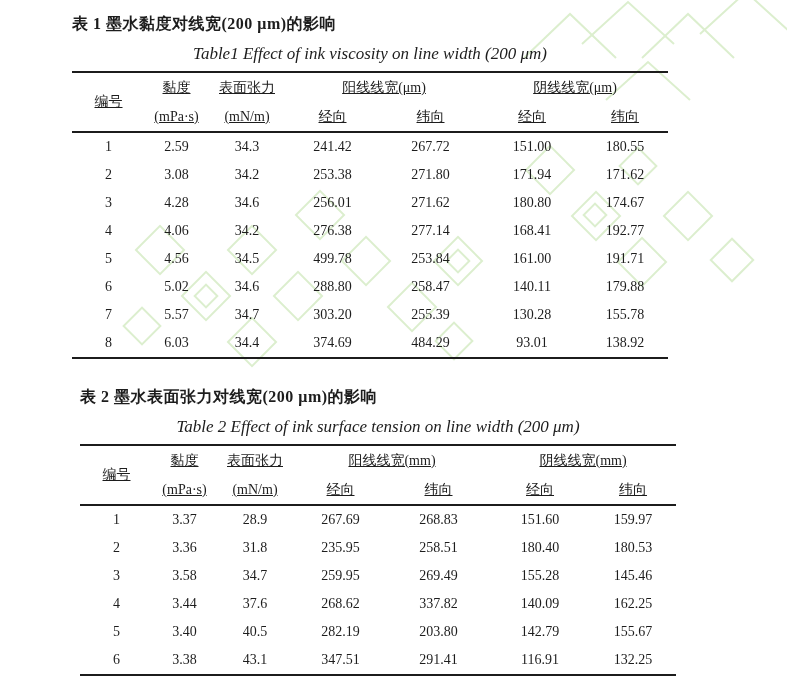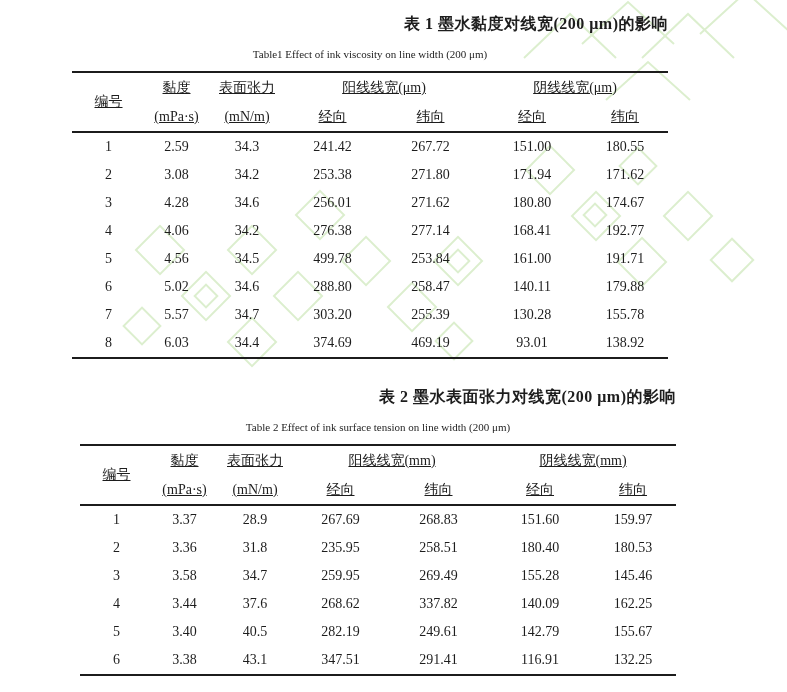--- a/index.html
+++ b/index.html
@@ -24,32 +24,33 @@
     z-index: 0;
   }
   .content {
     position: relative;
     z-index: 1;
     padding-top: 12px;
   }
   .title-zh {
     width: 596px;
     margin: 0 0 0 72px;
-    text-align: right;
+    text-align: left;
     font-weight: bold;
     font-size: 16px;
     line-height: 24px;
     letter-spacing: 0.5px;
   }
   .title-en {
     width: 596px;
     margin: 8px 0 0 72px;
     text-align: center;
-    font-size: 11px;
+    font-size: 17px;
     line-height: 20px;
+    font-style: italic;
   }
   .tablewrap {
     margin: 7px 0 0 72px;
     width: 596px;
   }
   table {
     width: 596px;
     border-collapse: collapse;
     table-layout: fixed;
     border-top: 2px solid #1c1c1c;
@@ -206,21 +207,21 @@
                 <td>303.20</td>
                 <td>255.39</td>
                 <td>130.28</td>
                 <td>155.78</td>
               </tr>
               <tr>
                 <td>8</td>
                 <td>6.03</td>
                 <td>34.4</td>
                 <td>374.69</td>
-                <td>469.19</td>
+                <td>484.29</td>
                 <td>93.01</td>
                 <td>138.92</td>
               </tr>
             </tbody>
         </table>
       </div>
     </section>
 
     <section class="sec2">
       <div class="title-zh">表 2 墨水表面张力对线宽(200 μm)的影响</div>
@@ -289,21 +290,21 @@
                 <td>268.62</td>
                 <td>337.82</td>
                 <td>140.09</td>
                 <td>162.25</td>
               </tr>
               <tr>
                 <td>5</td>
                 <td>3.40</td>
                 <td>40.5</td>
                 <td>282.19</td>
-                <td>249.61</td>
+                <td>203.80</td>
                 <td>142.79</td>
                 <td>155.67</td>
               </tr>
               <tr>
                 <td>6</td>
                 <td>3.38</td>
                 <td>43.1</td>
                 <td>347.51</td>
                 <td>291.41</td>
                 <td>116.91</td>

